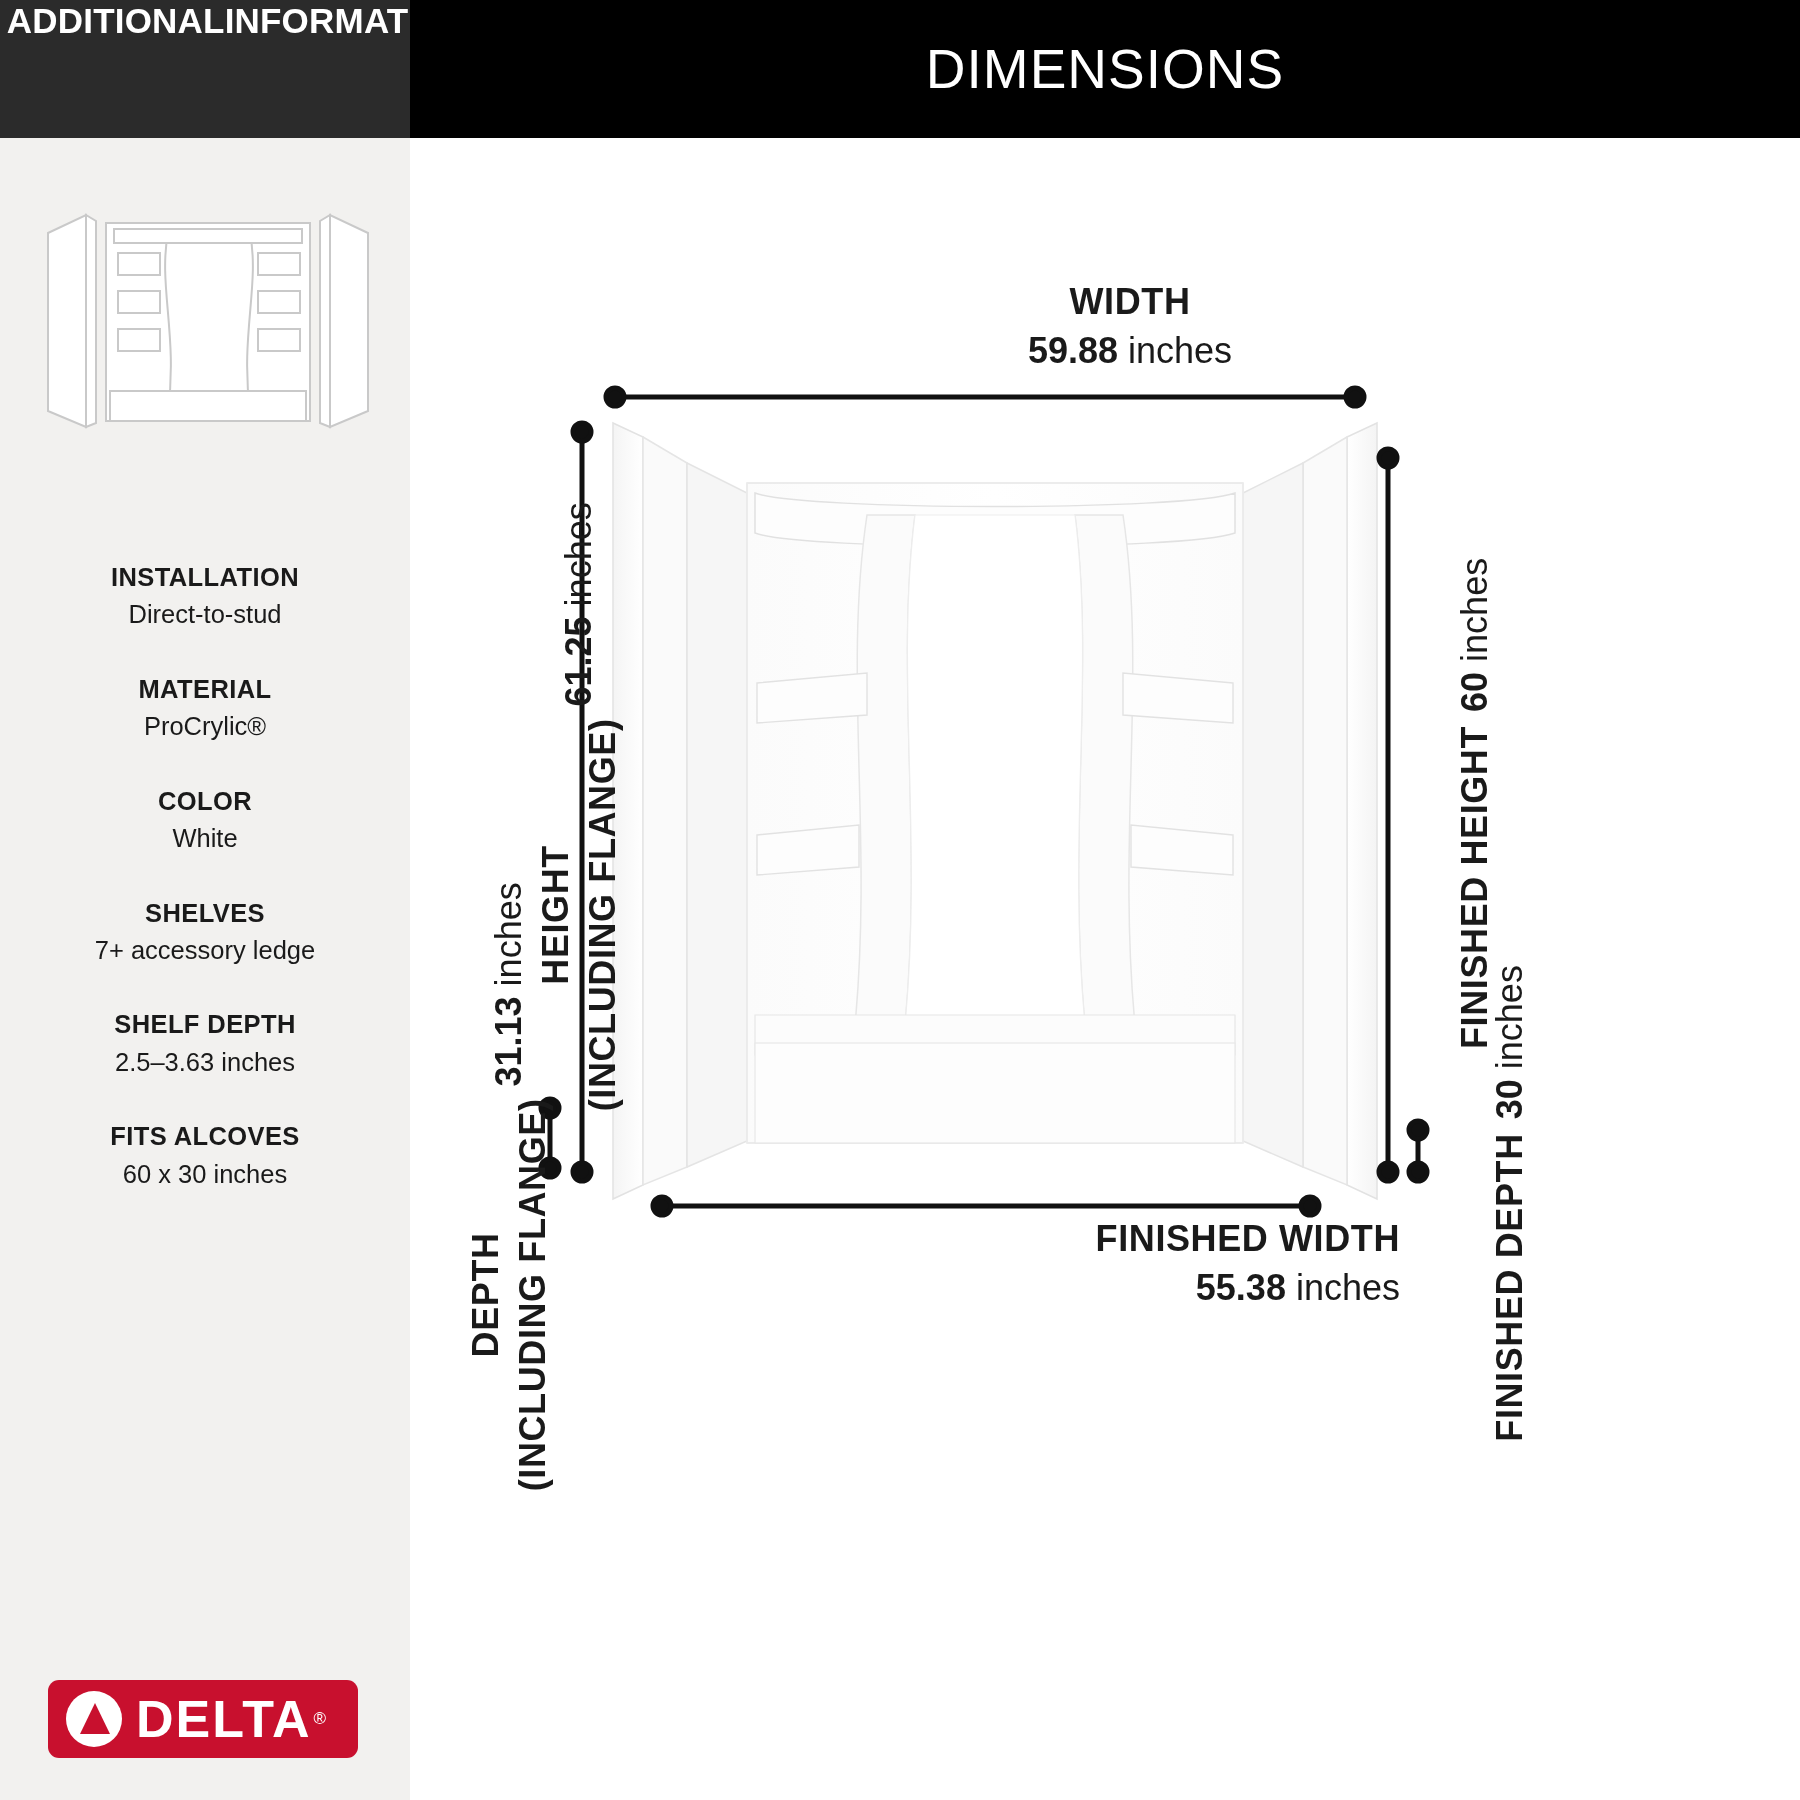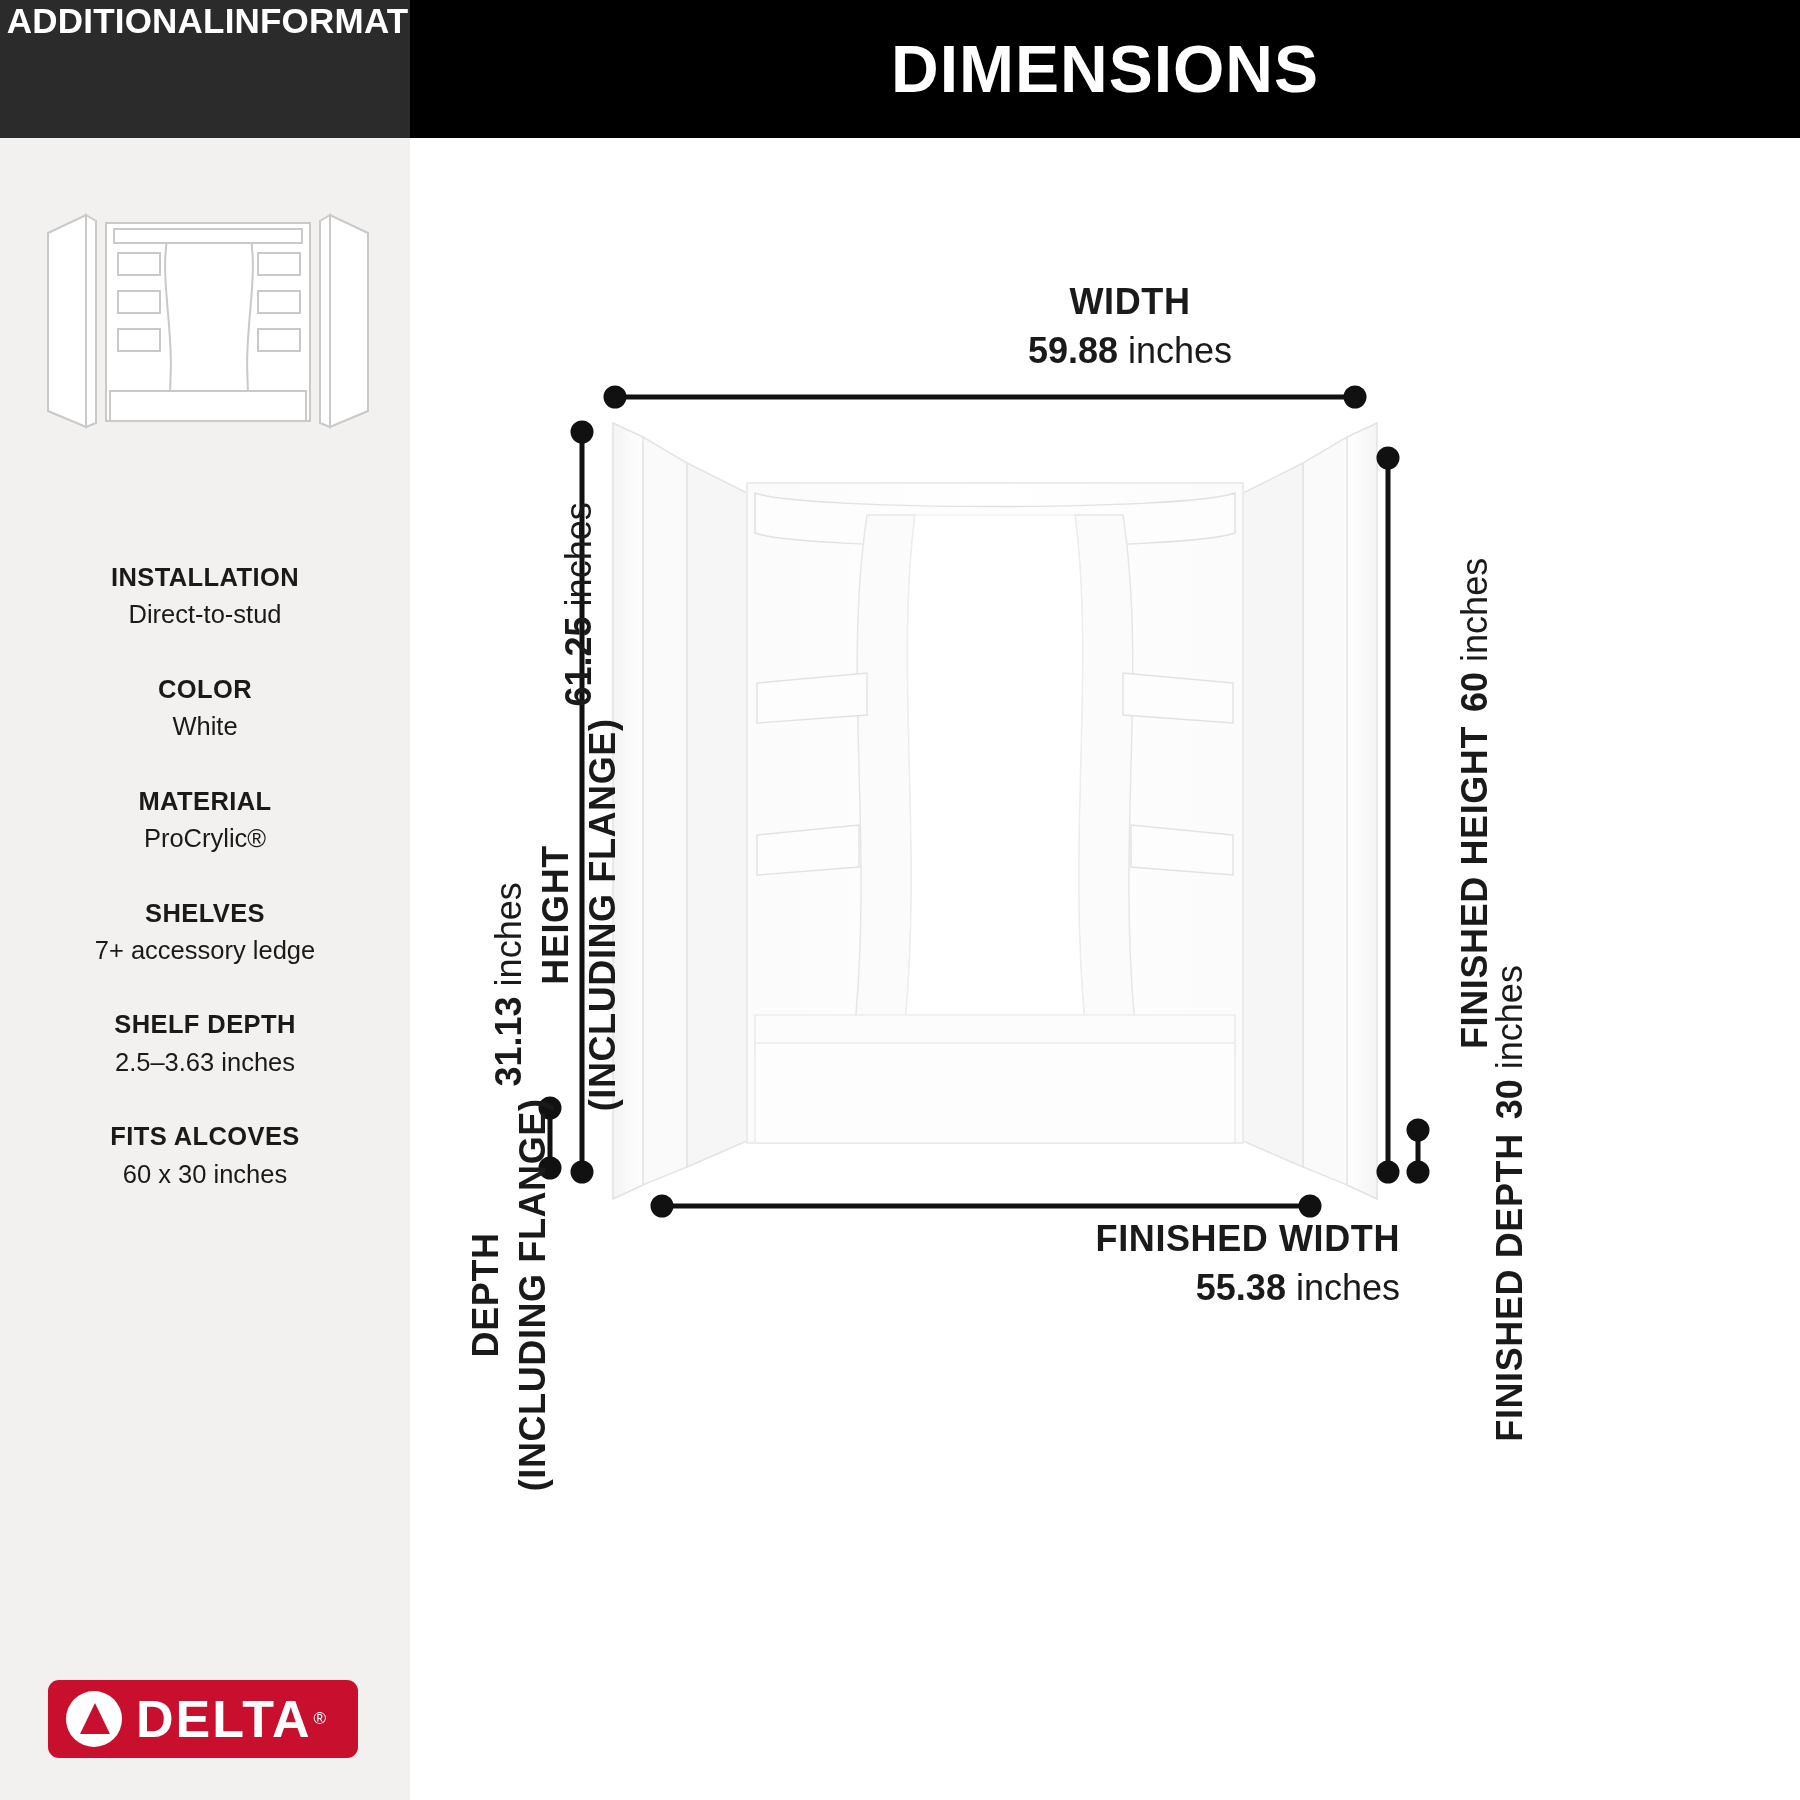--- a/index.html
+++ b/index.html
@@ -145,22 +145,22 @@
     top: 0;
     width: 1390px;
     height: 138px;
     background: #000000;
     color: #ffffff;
     display: flex;
     align-items: center;
     justify-content: center;
   }
   .main-title {
-    font-size: 66px;
-    font-weight: bold;
+    font-size: 55px;
+    font-weight: normal;
     letter-spacing: 1px;
     line-height: 1;
   }
 
   
   .dim {
     position: absolute;
     color: #1a1a1a;
   }
   .dim .t-label {
@@ -260,26 +260,26 @@
         </g>
       </svg>
     </div>
 
     <div class="specs">
       <div class="spec">
         <div class="spec-label">INSTALLATION</div>
         <div class="spec-value">Direct-to-stud</div>
       </div>
       <div class="spec">
+        <div class="spec-label">MATERIAL</div>
+        <div class="spec-value">ProCrylic®</div>
+      </div>
+      <div class="spec">
         <div class="spec-label">COLOR</div>
         <div class="spec-value">White</div>
-      </div>
-      <div class="spec">
-        <div class="spec-label">MATERIAL</div>
-        <div class="spec-value">ProCrylic®</div>
       </div>
       <div class="spec">
         <div class="spec-label">SHELVES</div>
         <div class="spec-value">7+ accessory ledge</div>
       </div>
       <div class="spec">
         <div class="spec-label">SHELF DEPTH</div>
         <div class="spec-value">2.5–3.63 inches</div>
       </div>
       <div class="spec">

